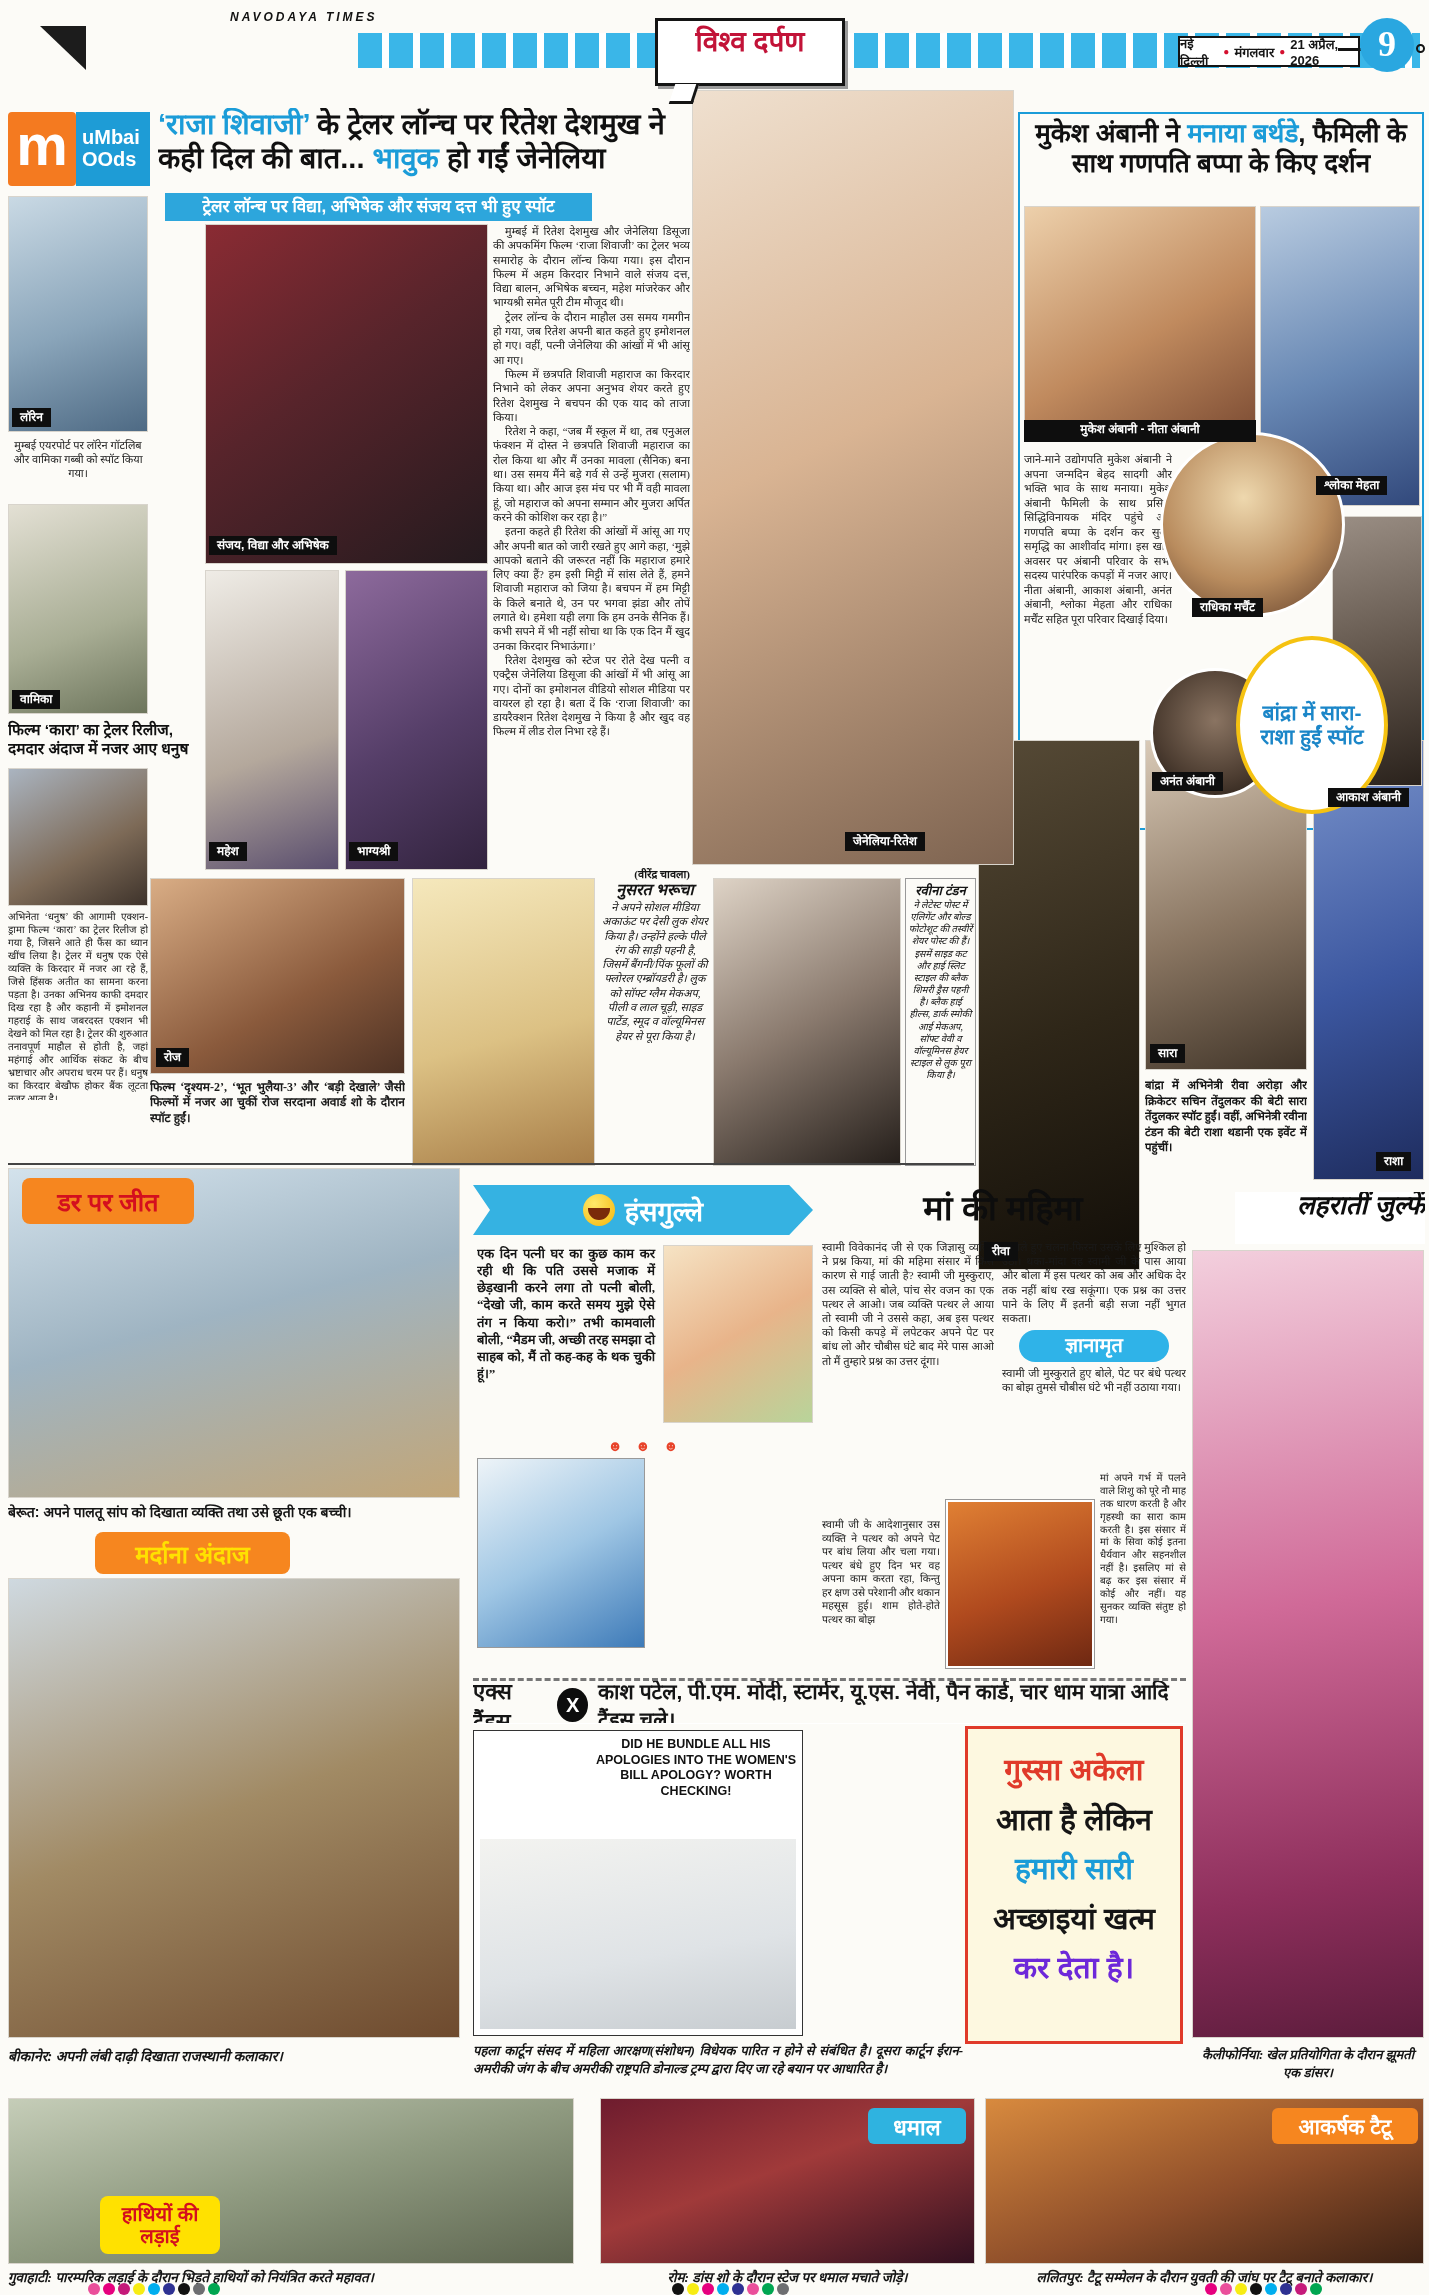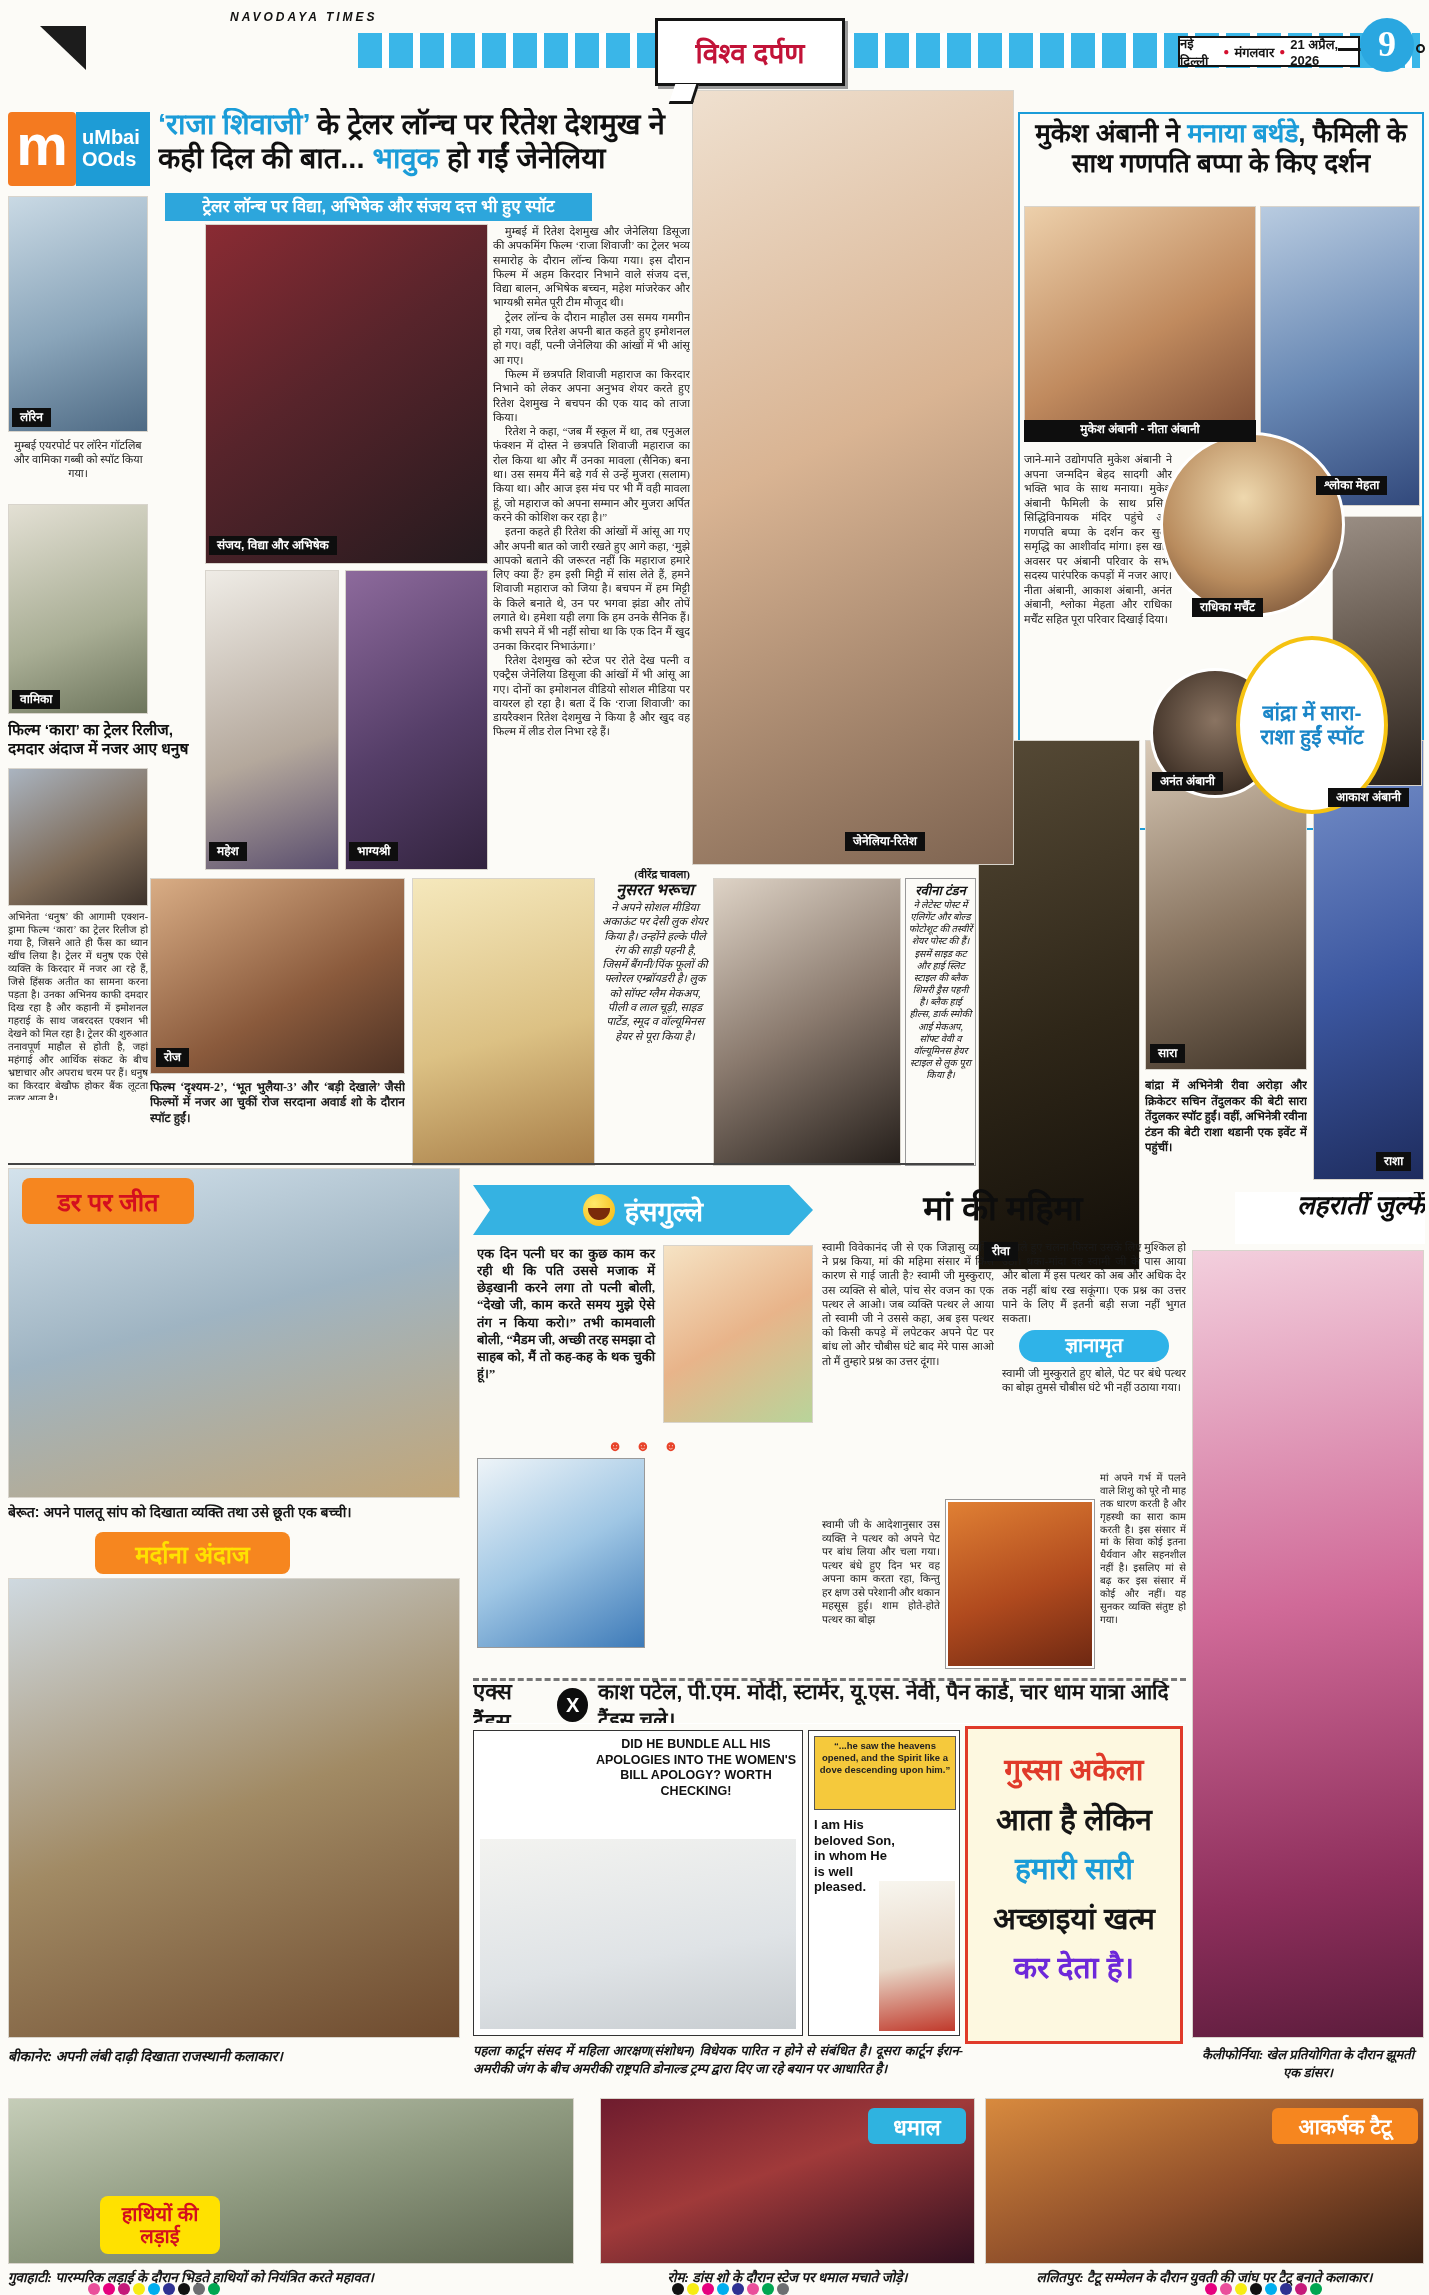--- a/index.html
+++ b/index.html
@@ -51,21 +51,21 @@
   .g-joke2{background:linear-gradient(150deg,#eef4f8 0%,#9fc6e4 50%,#3d7ab8 100%)}
 </style>
 </head>
 <body>
 
 <div class="page">
 
   <div class="b" style="left:230px;top:10px;width:260px;height:16px;font:700 12px 'Liberation Sans',sans-serif;font-style:italic;letter-spacing:3px;color:#111">NAVODAYA TIMES</div>
   <div class="b" style="left:40px;top:26px;width:46px;height:44px;background:#1c1c1c;clip-path:polygon(0 0,100% 0,100% 100%)"></div>
   <div class="b" style="left:358px;top:33px;width:1062px;height:35px;background:repeating-linear-gradient(90deg,#3ab6e8 0 24px,#fff 24px 31px);z-index:1"></div>
-  <div class="b" style="left:655px;top:18px;width:190px;height:68px;background:#fff;border:3px solid #141414;box-shadow:3px 3px 0 #9a9a9a;z-index:3;display:flex;align-items:center;justify-content:center">
+  <div class="b" style="left:655px;top:18px;width:190px;height:68px;background:#fff;border:3px solid #141414;box-shadow:3px 3px 0 #9a9a9a;z-index:3;display:flex;justify-content:center">
     <span style="color:#c21338;font-weight:800;font-size:28px">विश्व दर्पण</span>
   </div>
   <div class="b" style="left:672px;top:84px;width:24px;height:20px;background:#fff;border-right:3px solid #141414;border-bottom:3px solid #141414;transform:skewX(-18deg);z-index:3"></div>
   <div class="b" style="left:1178px;top:36px;width:182px;height:31px;background:#fff;border:2px solid #141414;z-index:3;display:flex;align-items:center;justify-content:center;gap:5px;font-weight:700;font-size:13px">
     <span>नई दिल्ली</span>
     <span style="color:#d40f2e;font-size:10px">●</span>
     <span>मंगलवार</span>
     <span style="color:#d40f2e;font-size:10px">●</span>
     <span>21 अप्रैल, 2026</span>
   </div>
@@ -192,25 +192,20 @@
   <div class="b" style="left:473px;top:1678px;width:713px;height:46px;border-top:3px dashed #777;border-bottom:1px solid #fff;display:flex;align-items:center;gap:10px;padding-top:6px">
     <span style="font:800 22px 'Liberation Sans',sans-serif">एक्स ट्रैंड्स</span>
     <span style="width:34px;height:34px;border-radius:50%;background:#0d0d0d;color:#fff;font:800 20px/34px 'Liberation Sans',sans-serif;text-align:center;display:inline-block">X</span>
     <span style="font:800 21px 'Liberation Sans',sans-serif">काश पटेल, पी.एम. मोदी, स्टार्मर, यू.एस. नेवी, पैन कार्ड, चार धाम यात्रा आदि ट्रैंड्स चले।</span>
   </div>
 
   <div class="b" style="left:473px;top:1730px;width:330px;height:306px;border:1.5px solid #333;background:#fff">
     <div style="position:absolute;right:6px;top:6px;width:200px;font:700 12.5px/1.25 'Liberation Sans',sans-serif;text-align:center;color:#111">DID HE BUNDLE ALL HIS APOLOGIES INTO THE WOMEN'S BILL APOLOGY? WORTH CHECKING!</div>
     <div class="ph g-cartoon1" style="left:6px;top:108px;width:316px;height:190px;border:none"></div>
   </div>
-  <div class="b" style="left:808px;top:1730px;width:152px;height:306px;border:1.5px solid #333;background:#fff">
-    <div style="position:absolute;left:5px;top:5px;width:142px;height:74px;background:#f5c93c;border:1px solid #555;font:700 9.5px/1.25 'Liberation Sans',sans-serif;padding:3px;text-align:center;color:#222">“...he saw the heavens opened, and the Spirit like a dove descending upon him.”</div>
-    <div style="position:absolute;left:5px;top:86px;width:86px;font:800 13px/1.2 'Liberation Sans',sans-serif;color:#111">I am His beloved Son, in whom He is well pleased.</div>
-    <div class="ph g-cartoon2" style="left:70px;top:150px;width:76px;height:150px;border:none"></div>
-  </div>
   <div class="b" style="left:473px;top:2042px;width:490px;height:54px;font:700 13px/1.4 'Liberation Serif',serif;font-style:italic;text-align:justify">पहला कार्टून संसद में महिला आरक्षण(संशोधन) विधेयक पारित न होने से संबंधित है। दूसरा कार्टून ईरान-अमरीकी जंग के बीच अमरीकी राष्ट्रपति डोनाल्ड ट्रम्प द्वारा दिए जा रहे बयान पर आधारित है।</div>
 
   <div class="b" style="left:965px;top:1726px;width:218px;height:318px;background:#fdf8e0;border:3px solid #e03a2a;text-align:center;padding-top:16px">
     <div style="font:800 30px/1.65 'Liberation Sans',sans-serif;color:#e03a2a">गुस्सा अकेला</div>
     <div style="font:800 30px/1.65 'Liberation Sans',sans-serif;color:#151515">आता है लेकिन</div>
     <div style="font:800 30px/1.65 'Liberation Sans',sans-serif;color:#1b9cd8">हमारी सारी</div>
     <div style="font:800 30px/1.65 'Liberation Sans',sans-serif;color:#151515">अच्छाइयां खत्म</div>
     <div style="font:800 30px/1.65 'Liberation Sans',sans-serif;color:#6d28d9">कर देता है।</div>
   </div>
 

